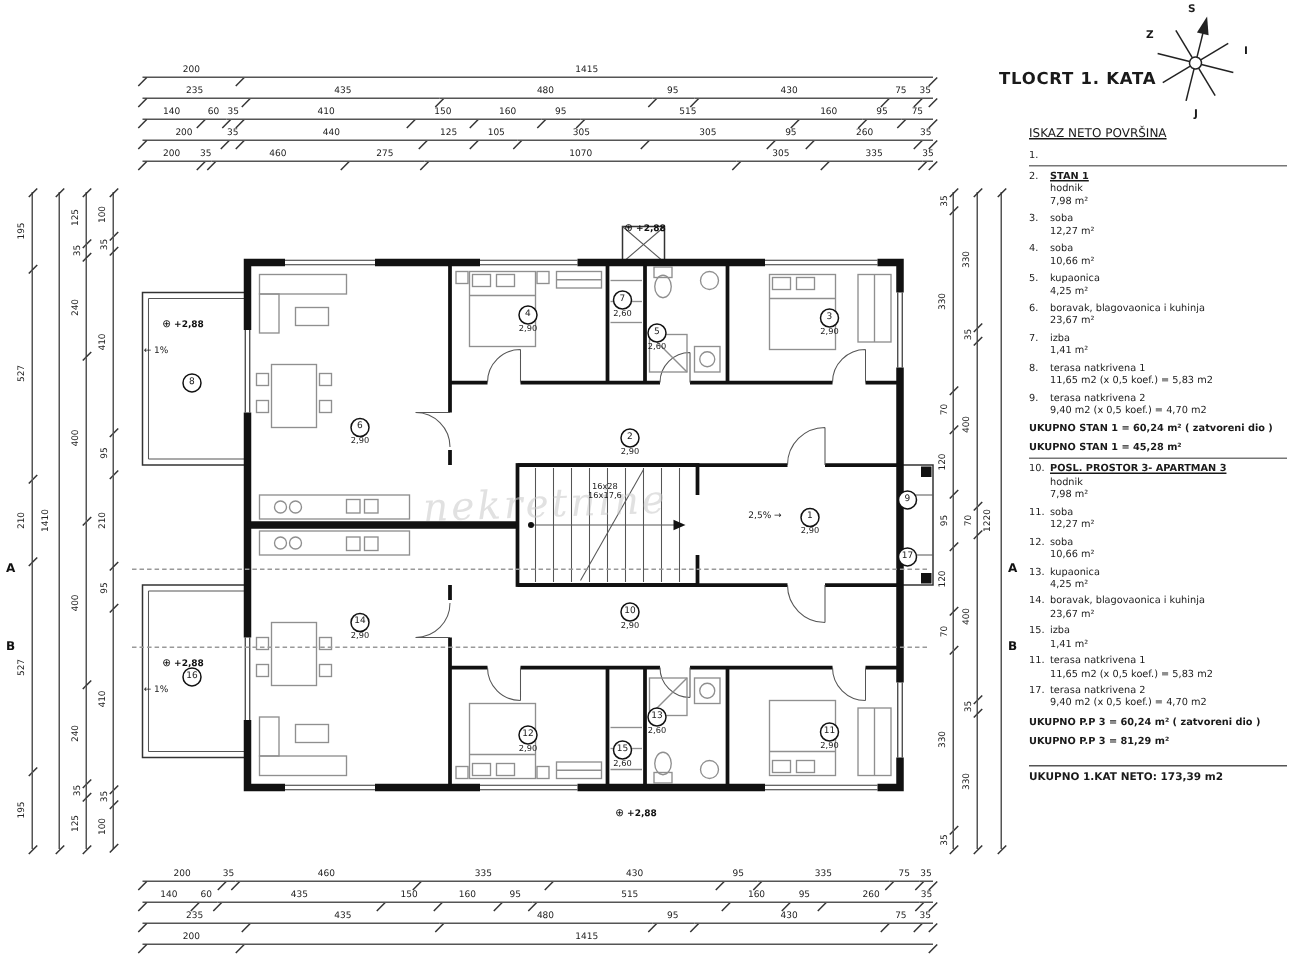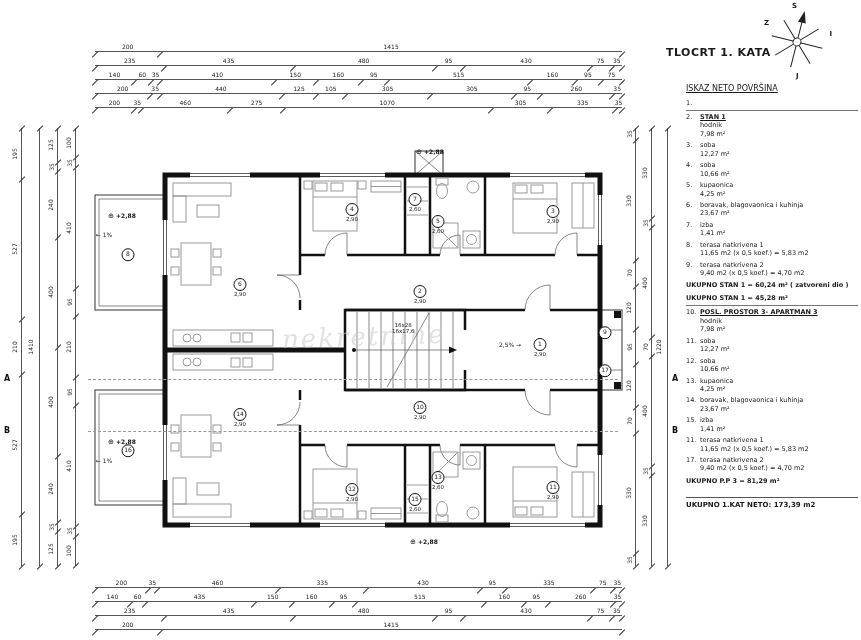--- a/index.html
+++ b/index.html
@@ -722,19 +722,20 @@
             <div class="lg-value">11,65 m2 (x 0,5 koef.) = 5,83 m2</div>
           </span>
         </div>
         <div class="lg-row">
           <span class="lg-num">17.</span>
           <span class="lg-body">
             <div class="lg-label">terasa natkrivena 2</div>
             <div class="lg-value">9,40 m2 (x 0,5 koef.) = 4,70 m2</div>
           </span>
         </div>
+        <div class="lg-row total">UKUPNO P.P 3 = 60,24 m² ( zatvoreni dio )</div>
         <div class="lg-row total">UKUPNO P.P 3 = 81,29 m²</div>
       </div>
     <div class="grand-total">UKUPNO 1.KAT NETO: 173,39 m2</div>
   </div>
 
 
 </div>
 
 </body></html>

